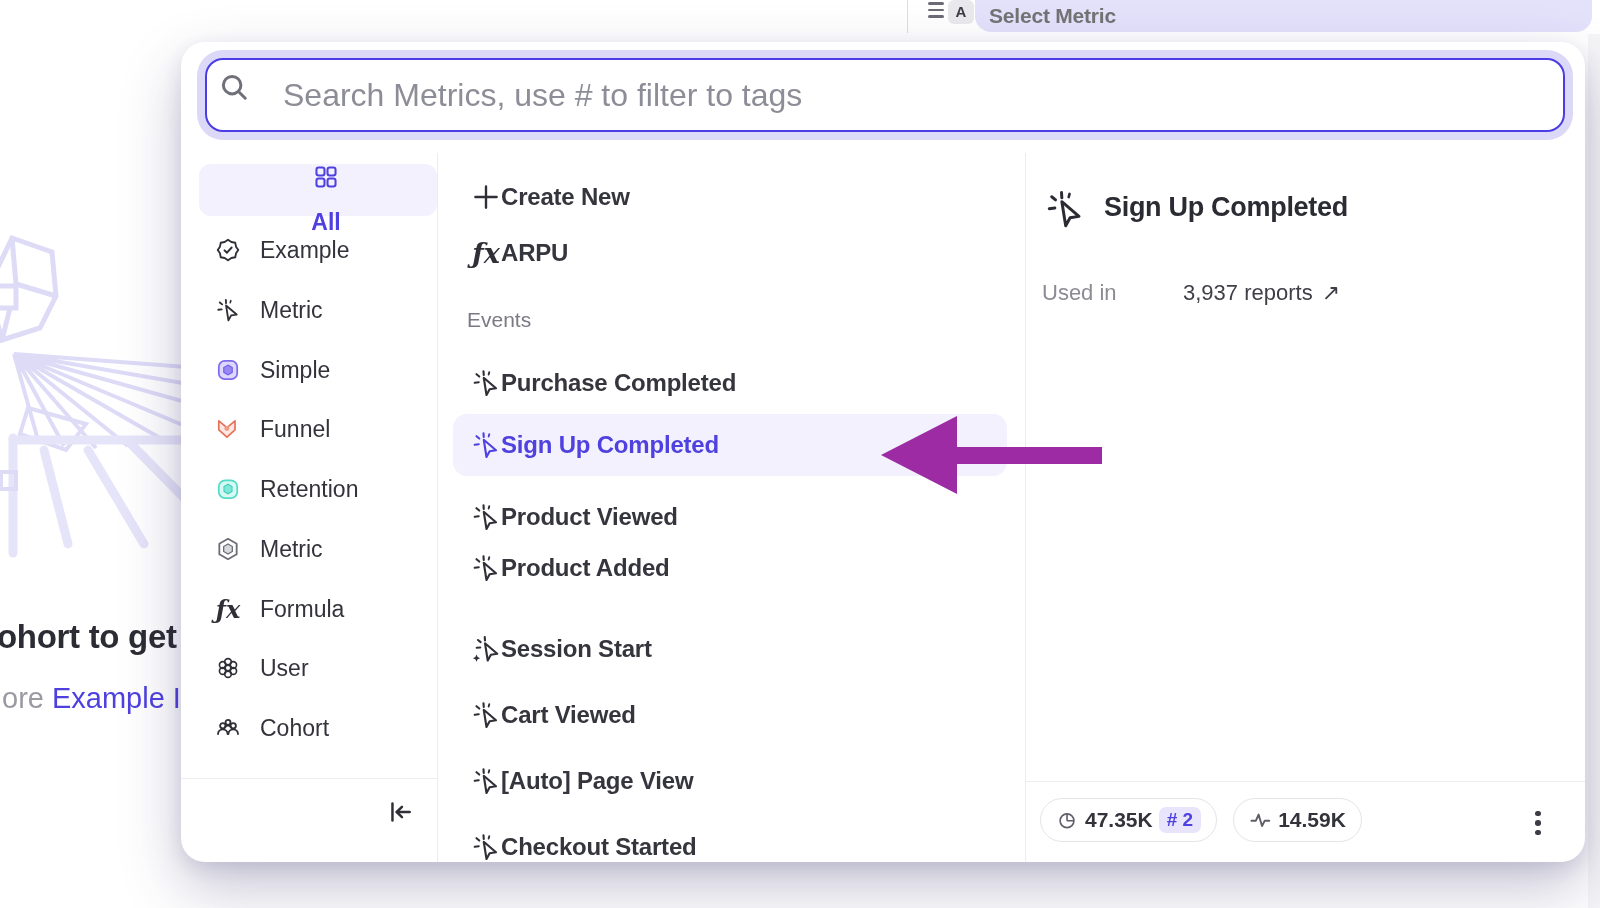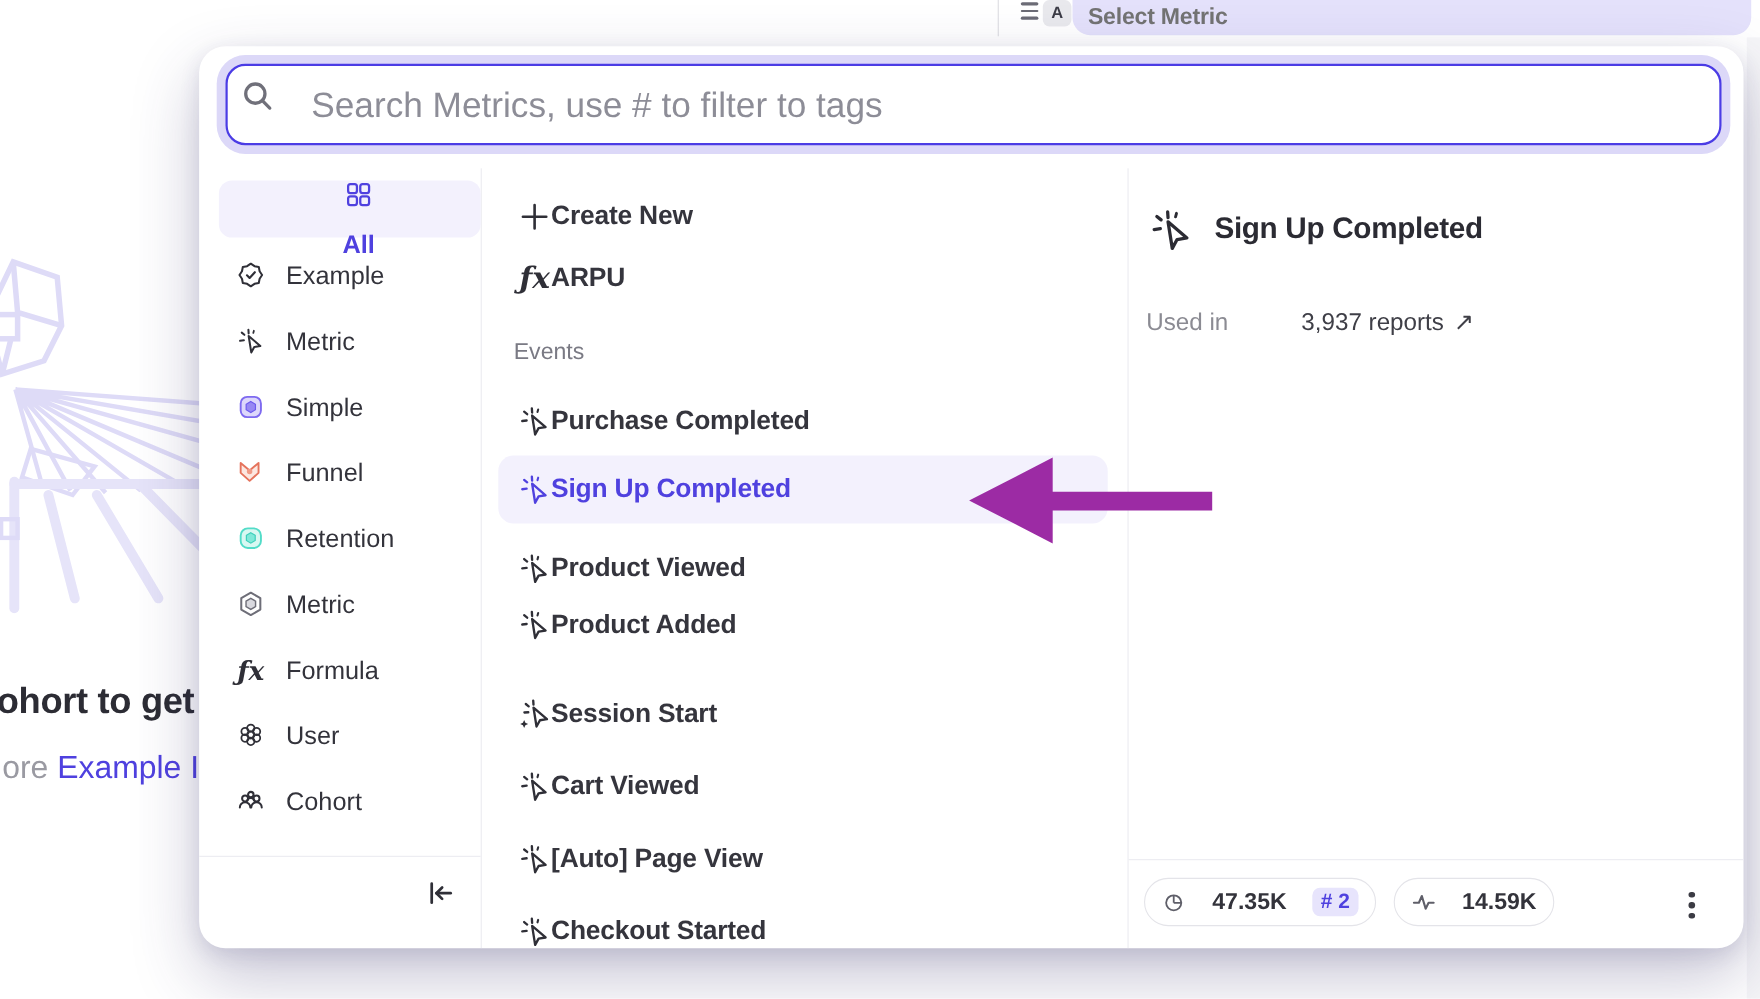--- a/index.html
+++ b/index.html
@@ -54,21 +54,21 @@
   .sect-label{position:absolute;left:286px;top:266px;height:26px;font-size:21px;color:#7a7a84;font-weight:400;}
   
   .detail-ico{position:absolute;left:863px;top:146px;color:#2b2b33;}
   .detail-title{position:absolute;left:923px;top:150px;font-size:27px;font-weight:700;color:#2b2b33;letter-spacing:-.3px;white-space:nowrap;}
   .used-row{position:absolute;left:861px;top:238px;display:flex;align-items:center;font-size:22px;}
   .used-label{width:141px;color:#8b8b93;}
   .used-value{color:#3f3f47;font-weight:500;display:flex;gap:9px;align-items:flex-start;cursor:pointer;}
   .r-foot-line{position:absolute;left:845px;right:0;top:739px;height:1px;background:#ececf1;}
   .badges{position:absolute;left:859px;top:756px;display:flex;gap:16px;}
   .badge{height:44px;box-sizing:border-box;border:1.5px solid #e4e4e9;border-radius:22px;background:#fff;
-    display:flex;align-items:center;gap:23px;padding:0 15px;font-size:21px;font-weight:600;color:#33333b;cursor:pointer;}
+    display:flex;align-items:center;gap:6px;padding:0 15px;font-size:21px;font-weight:600;color:#33333b;cursor:pointer;}
   .chip{background:#e7e4fc;color:#4f41df;border-radius:7px;padding:2px 8px;font-size:19px;font-weight:600;}
   .kebab{position:absolute;left:1348px;top:766px;width:18px;height:30px;display:flex;flex-direction:column;
     align-items:center;justify-content:center;gap:4px;cursor:pointer;}
   .kebab i{width:5.5px;height:5.5px;border-radius:50%;background:#3c3c44;}
   
   .anno-arrow{position:absolute;left:870px;top:405px;z-index:30;pointer-events:none;}
 </style>
 </head>
 <body>
 

